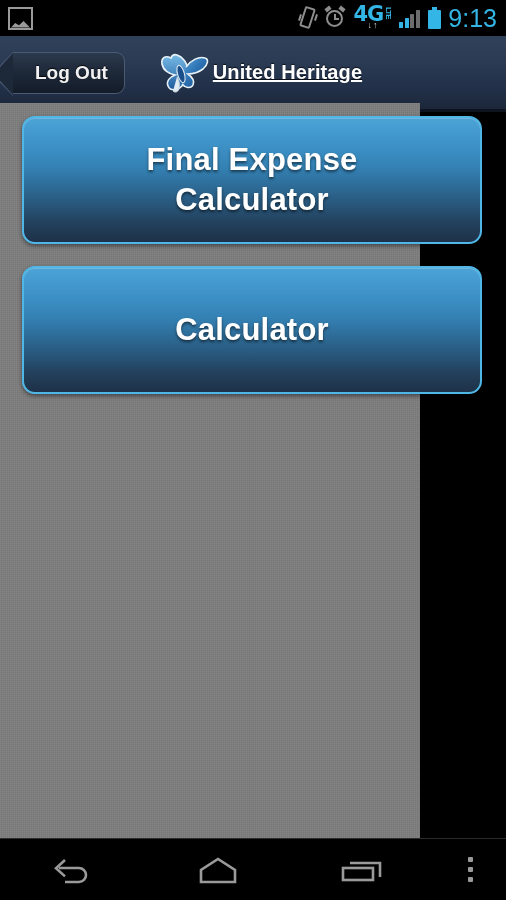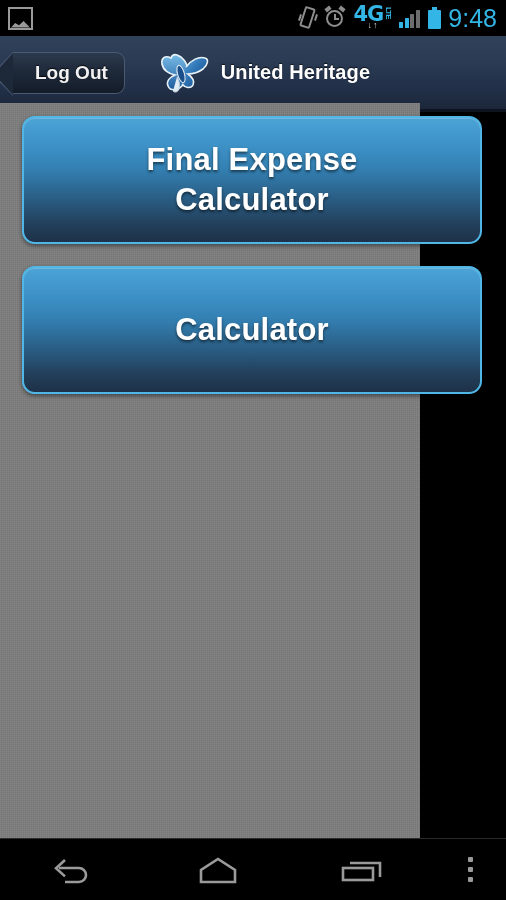--- a/index.html
+++ b/index.html
@@ -153,25 +153,26 @@
     color:#f2f2f2; font-size:19px; font-weight:bold;
     text-shadow:0 -1px 1px rgba(0,0,0,0.8);
     white-space:nowrap;
   }
   #brand-block {
     display:flex; align-items:center;
     margin-left:32px;
   }
   #brand-logo { width:54px; height:48px; }
   #brand-title {
-    margin-left:10px;
+    margin-left:2px;
     color:#ffffff; font-size:20px; font-weight:bold;
     letter-spacing:0.1px;
     text-shadow:0 -1px 1px rgba(0,0,0,0.7);
     white-space:nowrap;
+    text-decoration:underline;
   }
 
   
   #content {
     position:absolute; top:103px; left:0;
     width:420px; height:735px;
     background:
       repeating-linear-gradient(90deg, rgba(255,255,255,0.030) 0 1px, rgba(0,0,0,0.030) 1px 2px),
       repeating-linear-gradient(0deg, rgba(255,255,255,0.022) 0 1px, rgba(0,0,0,0.022) 1px 2px),
       #7d7d7d;
@@ -268,21 +269,21 @@
           <i class="on"></i>
           <i class="off"></i>
           <i class="off"></i>
       </span>
 
       <span class="battery-icon">
         <span class="cap"></span>
           <span class="body"></span>
       </span>
 
-      <span id="clock">9:48</span>
+      <span id="clock">9:13</span>
     </div>
   </div>
 
   <div id="app-header">
 
     <div id="logout-button">
       <span id="logout-label">Log Out</span>
     </div>
 
     <div id="brand-block">

